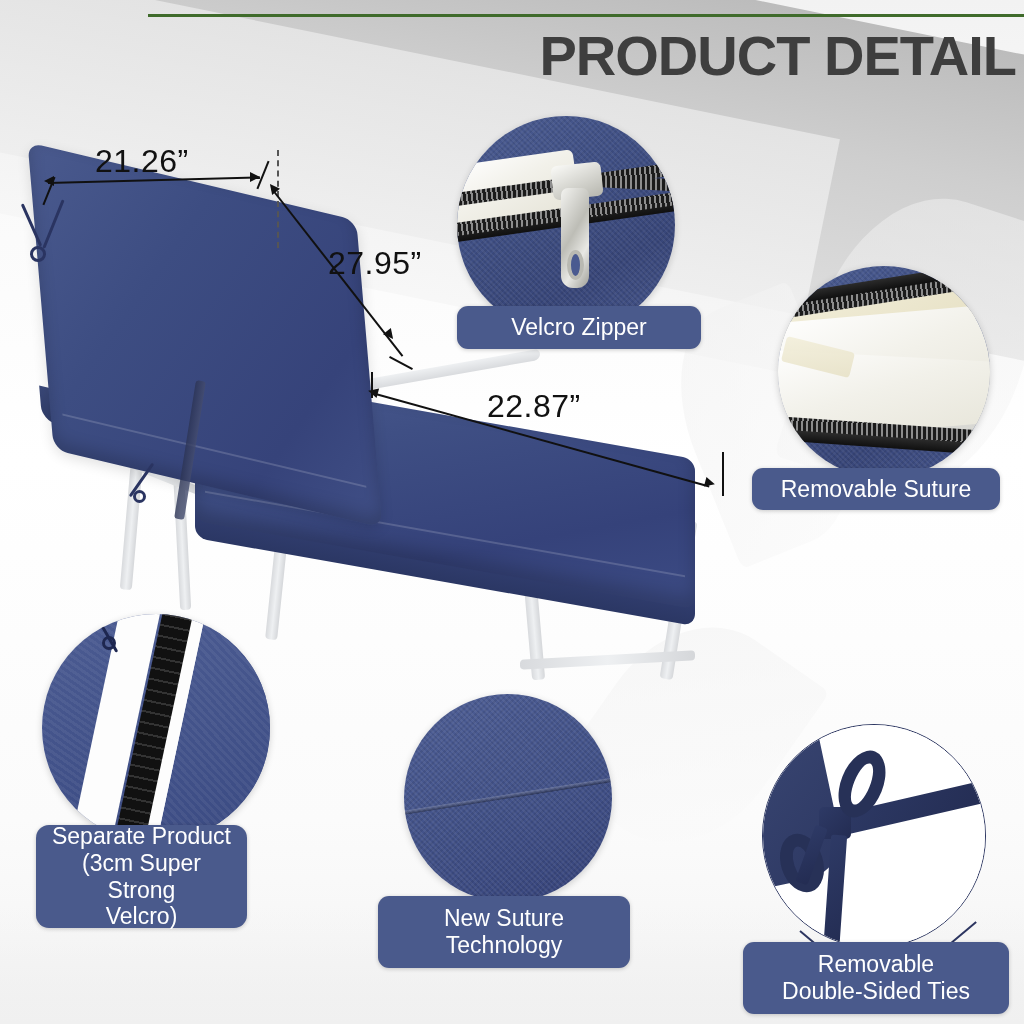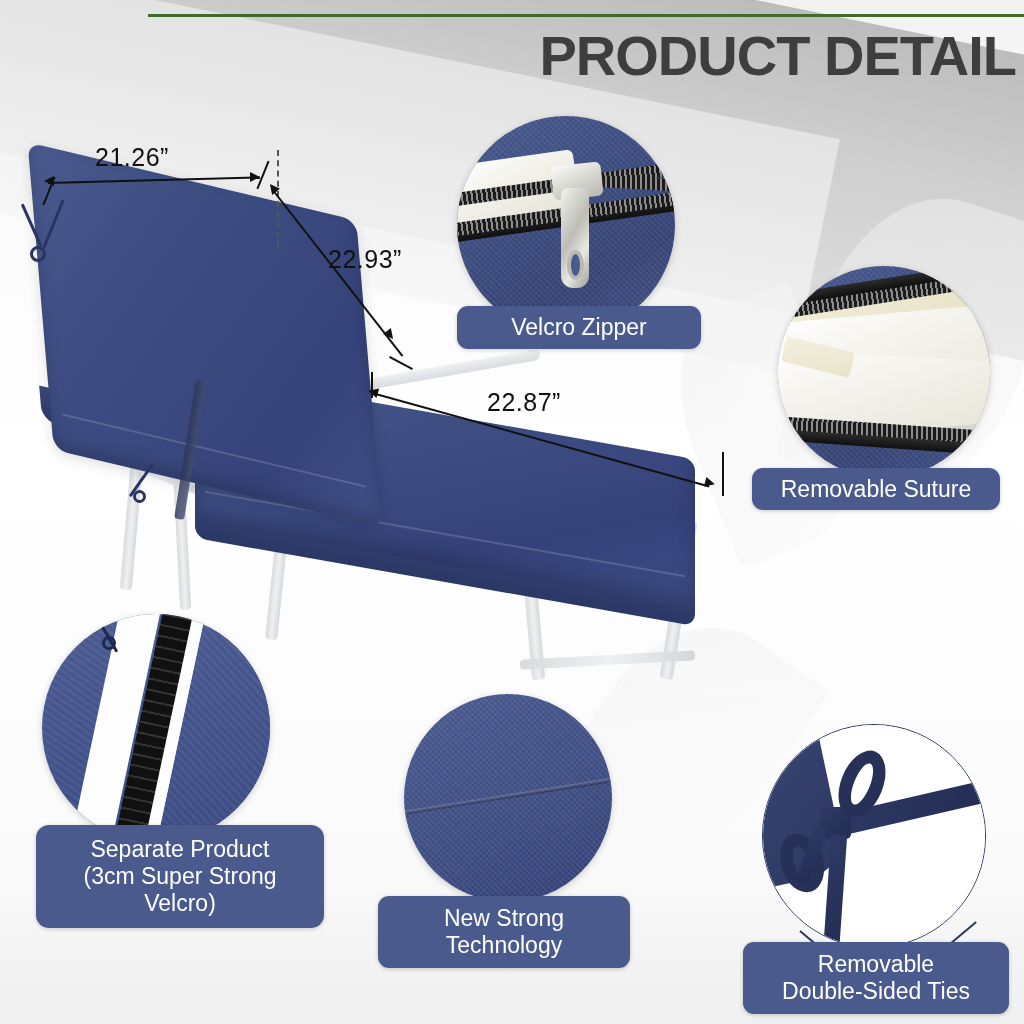--- a/index.html
+++ b/index.html
@@ -121,21 +121,21 @@
   }
 
   
   .dimline { position:absolute; background:#111; height:2px; transform-origin:left center; }
   .dimtick { position:absolute; background:#111; width:2px; }
   .arrowhead {
     position:absolute; width:0; height:0;
     border-top:5px solid transparent; border-bottom:5px solid transparent;
   }
   .dimlabel {
-    position:absolute; font-size:25px; color:#111; white-space:nowrap;
+    position:absolute; font-size:32px; color:#111; white-space:nowrap;
     letter-spacing:.5px;
   }
   .dash {
     position:absolute; width:0; border-left:2px dashed #555;
   }
 
   
   .circle {
     position:absolute; border-radius:50%; overflow:hidden;
     box-shadow:0 2px 7px rgba(0,0,0,.18);
@@ -295,21 +295,21 @@
   <div class="dimlabel" style="left:95px; top:143px;">21.26”</div>
 </div>
 
 <div class="dash" style="left:277px; top:150px; height:98px;"></div>
 
 <div>
   <div class="dimline" style="left:272px; top:188px; width:212px; transform:rotate(52deg);"></div>
   <div class="arrowhead" style="left:268px; top:183px; border-right:10px solid #111; transform:rotate(52deg);"></div>
   <div class="arrowhead" style="left:385px; top:330px; border-left:10px solid #111; transform:rotate(52deg);"></div>
   <div class="dimtick" style="left:400px; top:350px; height:26px; transform:rotate(-62deg);"></div>
-  <div class="dimlabel" style="left:328px; top:245px;">22.93”</div>
+  <div class="dimlabel" style="left:328px; top:245px;">27.95”</div>
 </div>
 
 <div>
   <div class="dimline" style="left:372px; top:392px; width:350px; transform:rotate(15.5deg);"></div>
   <div class="arrowhead" style="left:368px; top:387px; border-right:10px solid #111; transform:rotate(15deg);"></div>
   <div class="arrowhead" style="left:705px; top:478px; border-left:10px solid #111; transform:rotate(15deg);"></div>
   <div class="dimtick" style="left:722px; top:452px; height:44px;"></div>
   <div class="dimtick" style="left:371px; top:372px; height:26px;"></div>
   <div class="dimlabel" style="left:487px; top:388px;">22.87”</div>
 </div>
@@ -358,31 +358,31 @@
     <div class="white-gap" style="left:120px; top:-20px; width:28px; height:300px; transform:rotate(12deg);"></div>
 
     <div class="velcro-strip" style="left:92px; top:-10px; width:30px; height:290px; transform:rotate(12deg);"></div>
 
     <div class="panel-navy" style="left:140px; top:-40px; width:200px; height:320px; transform:rotate(12deg); border-radius:14px 0 0 14px;"></div>
 
     <div class="tie" style="left:66px; top:10px; height:30px; transform:rotate(-30deg); background:#1e2750;"></div>
     <div class="tie-loop" style="left:60px; top:22px; width:14px; height:14px; border-color:#1e2750;"></div>
   </div>
 </div>
-<div class="badge" style="left:36px; top:825px; width:288px; height:103px; border-radius:13px;">Separate Product
+<div class="badge" style="left:36px; top:825px; width:211px; height:103px; border-radius:13px;">Separate Product
 (3cm Super Strong
 Velcro)</div>
 
 <div class="circle" style="left:404px; top:694px; width:208px; height:208px;">
   <div class="circ-inner">
     <div class="suture-fabric"></div>
     <div class="suture-seam" style="left:-20px; top:120px; width:260px; transform:rotate(-9deg);"></div>
   </div>
 </div>
-<div class="badge" style="left:378px; top:896px; width:252px; height:72px;">New Strong
+<div class="badge" style="left:378px; top:896px; width:252px; height:72px;">New Suture
 Technology</div>
 
 <div class="circle" style="left:762px; top:724px; width:224px; height:224px; border:1px solid #2b3560; box-shadow:none; background:#fff;">
   <div class="circ-inner">
     <div class="tie-bg"></div>
 
     <div class="cushion-corner" style="left:-50px; top:10px; width:120px; height:150px; transform:rotate(-12deg);"></div>
 
     <div class="ribbon" style="left:60px; top:72px; width:180px; height:22px; transform:rotate(-13deg);"></div>
 

